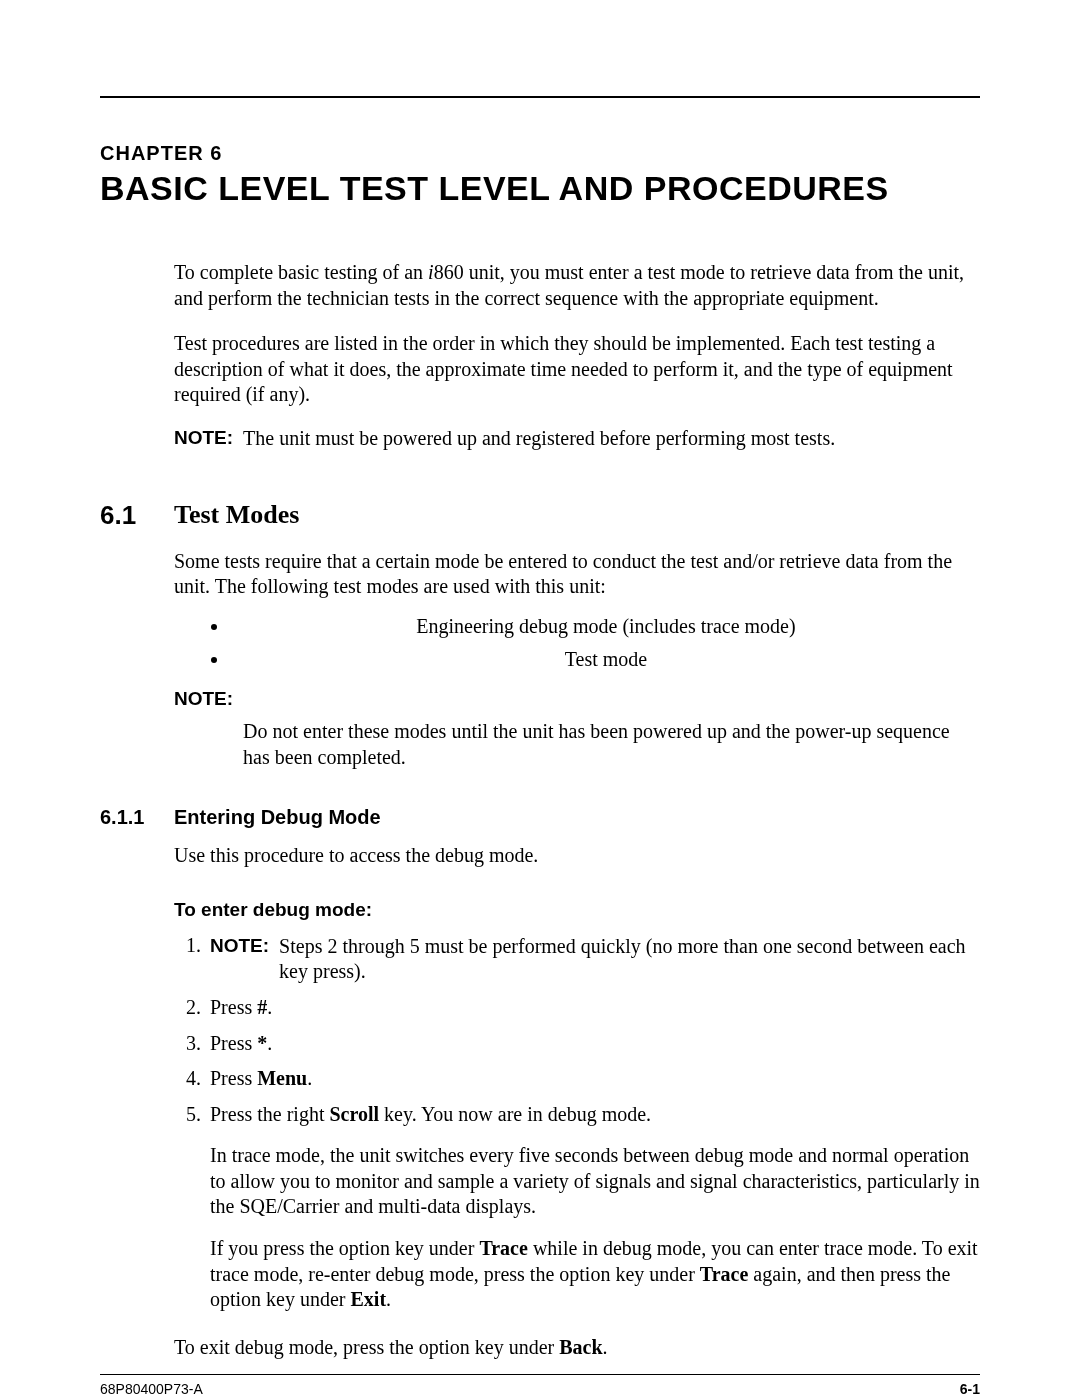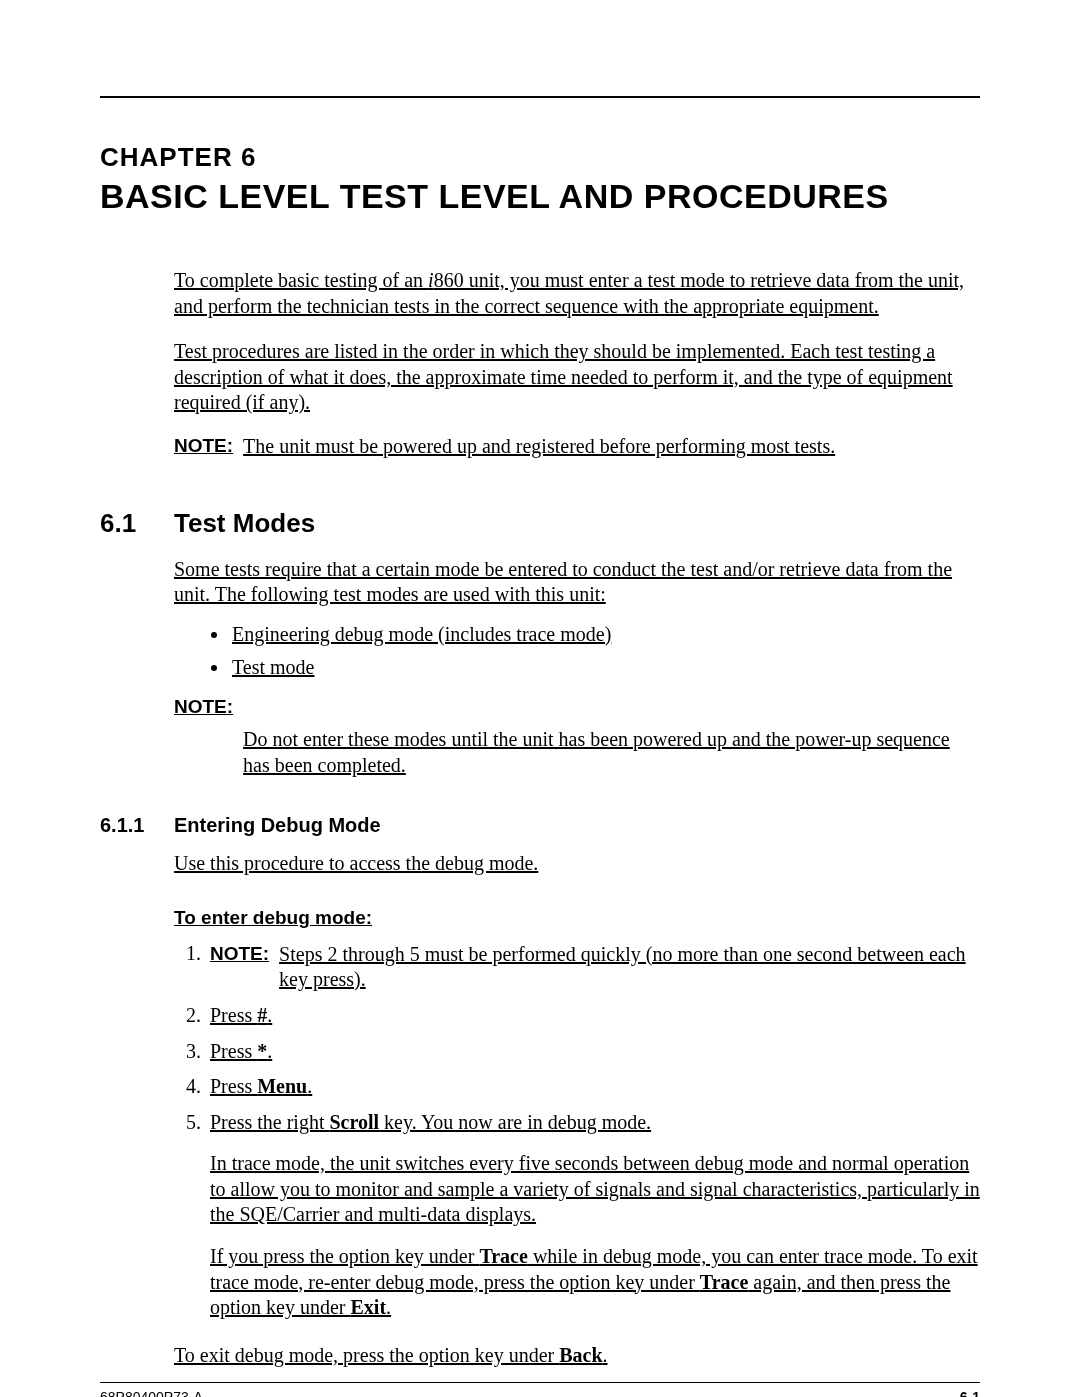--- a/index.html
+++ b/index.html
@@ -19,34 +19,33 @@
     flex-direction: column;
   }
   .top-rule {
     border-top: 2px solid #000;
     margin-top: 6px;
   }
   .chapter-label {
     font-family: Arial, Helvetica, sans-serif;
     font-weight: bold;
     letter-spacing: 1px;
-    font-size: 26px;
+    font-size: 20px;
     margin-top: 44px;
   }
   .chapter-title {
     font-family: Arial, Helvetica, sans-serif;
     font-weight: 800;
     font-size: 34px;
     letter-spacing: 0.5px;
     margin-top: 4px;
   }
   .body-text {
     margin-left: 74px;
     margin-right: 0;
-    text-decoration: underline;
   }
   .para {
     font-size: 20px;
     line-height: 1.28;
     margin-top: 20px;
   }
   .intro-gap { margin-top: 52px; }
   .note-line {
     display: flex;
     margin-top: 18px;
@@ -66,29 +65,30 @@
     align-items: center;
     margin-top: 48px;
   }
   .h2-num {
     font-family: Arial, Helvetica, sans-serif;
     font-weight: bold;
     font-size: 26px;
     width: 74px;
   }
   .h2-title {
-    font-family: Liberation Sans, sans-serif;
+    font-family: Liberation Serif, serif;
     font-weight: bold;
     font-size: 26px;
   }
   .ul {
     list-style: disc;
     margin: 14px 0 0 0;
     padding-left: 56px;
     font-size: 20px;
+    text-align: center;
   }
   .ul li { padding-left: 2px; margin-bottom: 8px; line-height: 1.28; }
   .note-indented {
     display: flex;
     margin-top: 14px;
     font-size: 20px;
     line-height: 1.28;
   }
   .note-indented .note-body { padding-right: 0; margin-top: 32px; }
   .h3-row {

